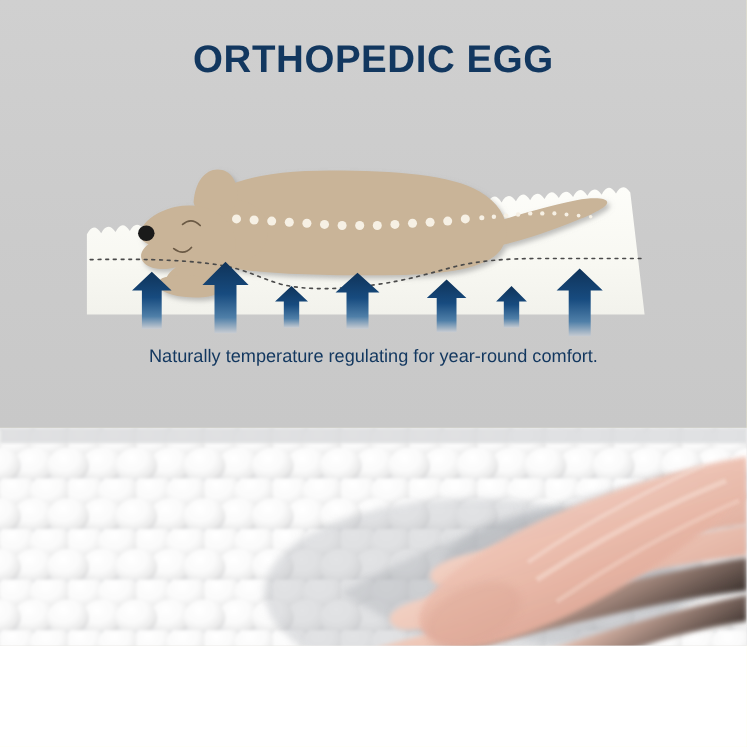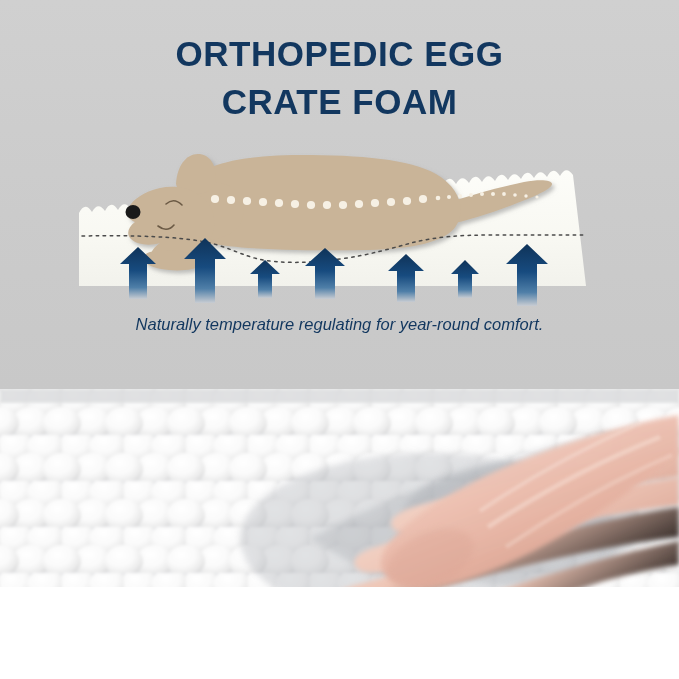--- a/index.html
+++ b/index.html
@@ -49,21 +49,21 @@
   #captions {
     position: absolute;
     left: 0; top: 312px;
     width: 679px;
     text-align: center;
     color: #12375f;
     font-size: 16.5px;
     line-height: 1.55;
     font-weight: normal;
   }
-  #captions .cap-line { display: block; white-space: nowrap; font-style: italic; }
+  #captions .cap-line { display: block; white-space: nowrap; }
 
   
   #photo-panel {
     position: absolute;
     left: 0; top: 389px;
     width: 679px;
     height: 290px;
     overflow: hidden;
     background: #e9e9ea;
   }
@@ -71,21 +71,20 @@
 </style>
 </head>
 <body>
 
 <div id="page">
 
   <div id="top-panel">
 
     <div id="headline">
       <span class="hl-line">ORTHOPEDIC EGG</span>
-      <span class="hl-line">CRATE FOAM</span>
     </div>
 
     <svg id="illustration" viewBox="0 0 679 180">
       <defs>
         <linearGradient id="arrowGrad" x1="0" y1="0" x2="0" y2="1">
           <stop offset="0%" stop-color="#0f3359"></stop>
           <stop offset="45%" stop-color="#174b7f"></stop>
           <stop offset="78%" stop-color="#4f7fa8"></stop>
           <stop offset="100%" stop-color="#c8ccd2"></stop>
         </linearGradient>

